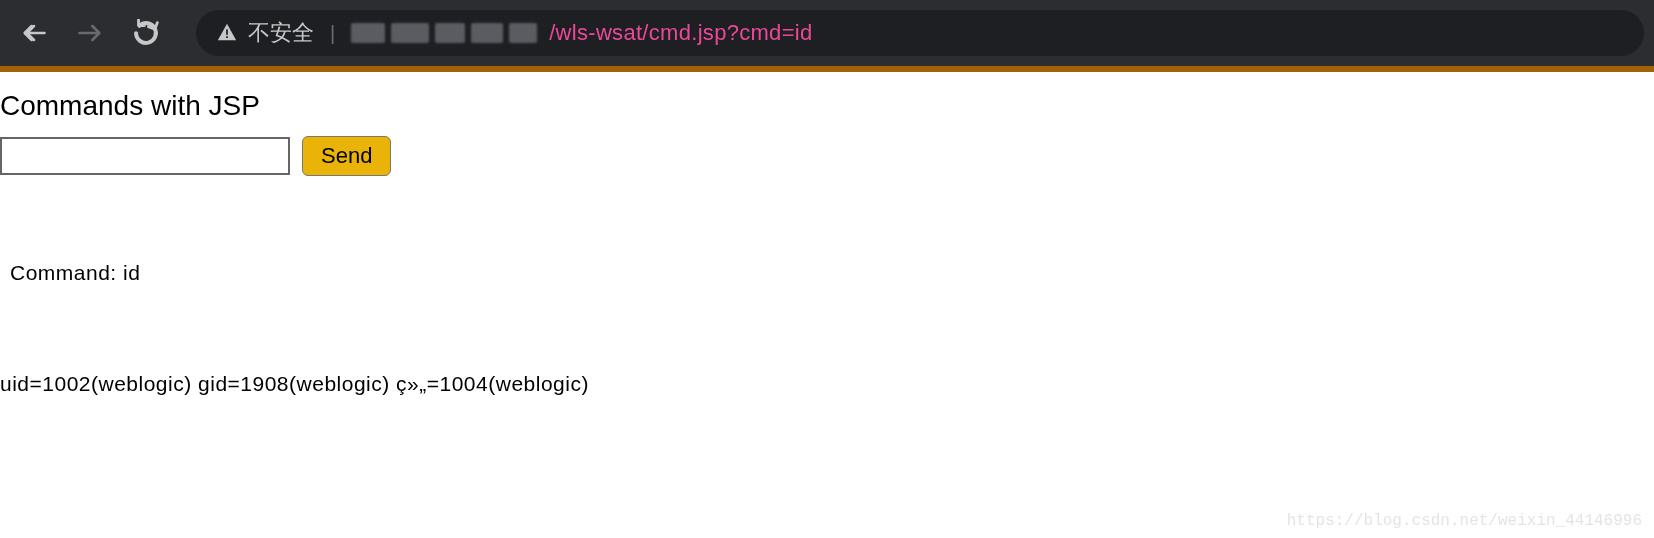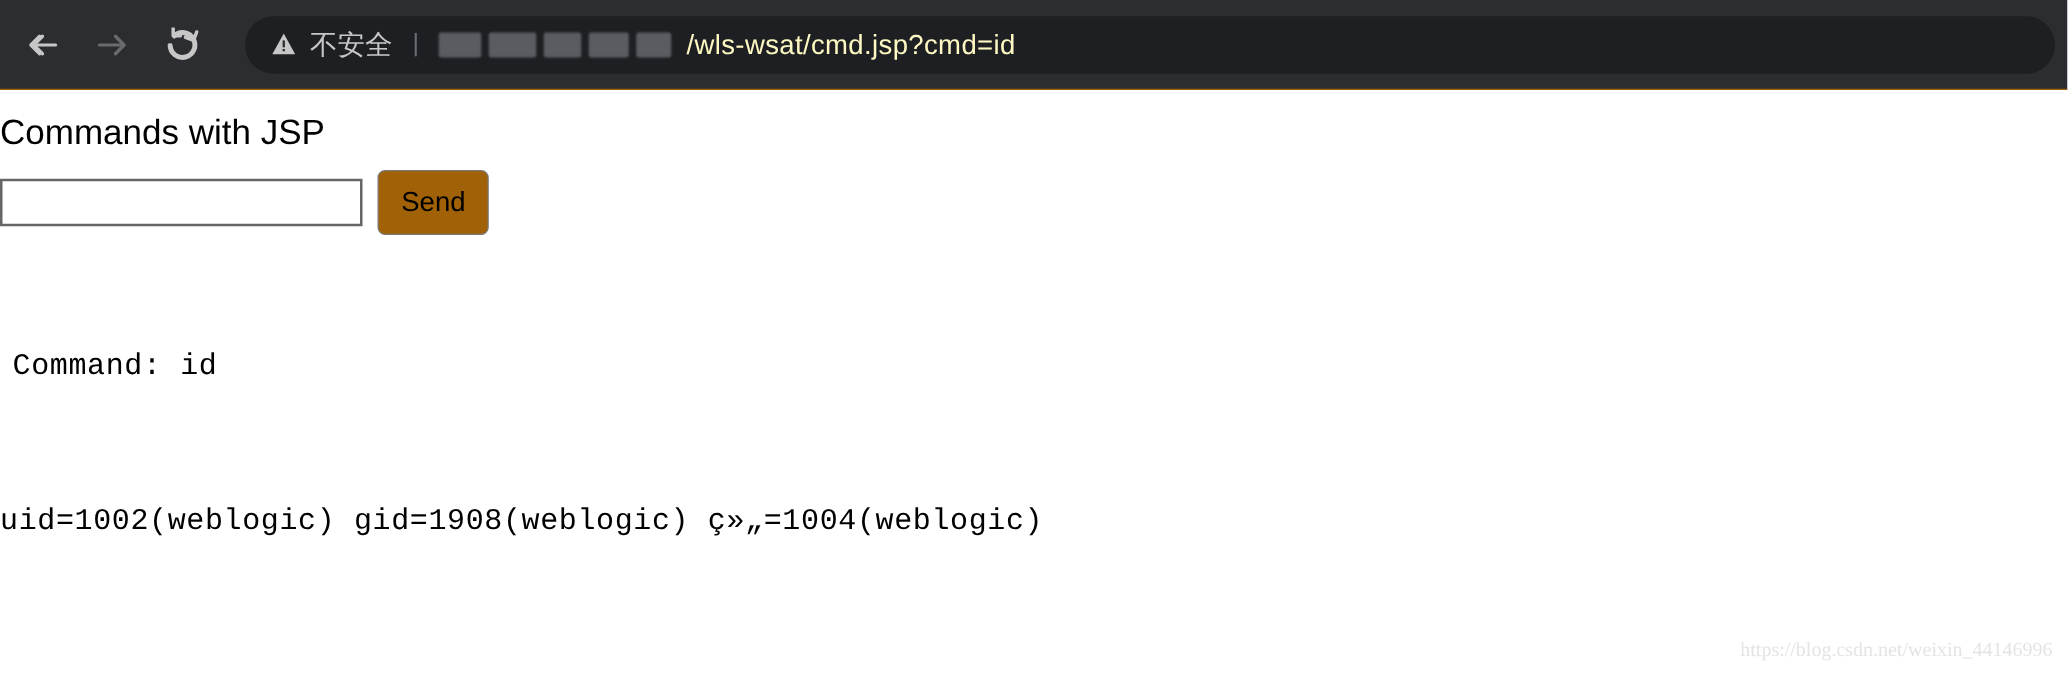--- a/index.html
+++ b/index.html
@@ -14,21 +14,21 @@
       height: 538px;
       overflow: hidden;
     }
     .browser-toolbar {
       background: #2b2d31;
       height: 72px;
       display: flex;
       align-items: center;
       padding: 0 10px;
       gap: 8px;
-      border-bottom: 1px solid #a16207;
+      border-bottom: 6px solid #a16207;
     }
     .nav-button {
       width: 48px;
       height: 48px;
       display: flex;
       align-items: center;
       justify-content: center;
       border-radius: 50%;
       cursor: pointer;
     }
@@ -77,21 +77,21 @@
       height: 20px;
       border-radius: 2px;
       filter: blur(1px);
     }
     .ob1 { width: 34px; }
     .ob2 { width: 38px; }
     .ob3 { width: 30px; }
     .ob4 { width: 32px; }
     .ob5 { width: 28px; }
     .url-path {
-      color: #fef9c3;
+      color: #ec4899;
       font-size: 22px;
       letter-spacing: 0.3px;
     }
     .page-content {
       padding: 18px 0;
     }
     .page-heading {
       font-size: 28px;
       font-weight: 400;
       color: #000;
@@ -104,48 +104,48 @@
     }
     .cmd-input {
       width: 290px;
       height: 38px;
       border: 2px solid #666;
       background: #fff;
       font-size: 18px;
       padding: 0 6px;
     }
     .send-button {
-      height: 52px;
+      height: 40px;
       padding: 0 18px;
-      background: #a16207;
+      background: #eab308;
       border: 1px solid #777;
       border-radius: 6px;
       font-size: 22px;
       cursor: pointer;
     }
     .output-block {
-      font-family: Liberation Mono, monospace;
-      font-size: 24px;
+      font-family: Liberation Sans, sans-serif;
+      font-size: 21px;
       color: #000;
       white-space: pre;
       margin-top: 28px;
       line-height: 1.3;
       letter-spacing: 0.5px;
     }
     .output-line1 {
       margin-left: 10px;
       margin-bottom: 30px;
     }
     .watermark {
       position: absolute;
       right: 12px;
       bottom: 8px;
       color: #e4e4e4;
       font-size: 16px;
-      font-family: Liberation Serif, serif;
+      font-family: Liberation Mono, monospace;
     }
   </style>
 </head>
 <body>
 
 <div class="browser-toolbar">
   <div class="nav-button">
     <svg viewBox="0 0 24 24" fill="none" stroke="#c7c7c7" stroke-width="2.2" stroke-linecap="round" stroke-linejoin="round">
       <polyline points="15 18 9 12 15 6" transform="translate(-3 0)"></polyline>
       <line x1="5" y1="12" x2="21" y2="12"></line>

